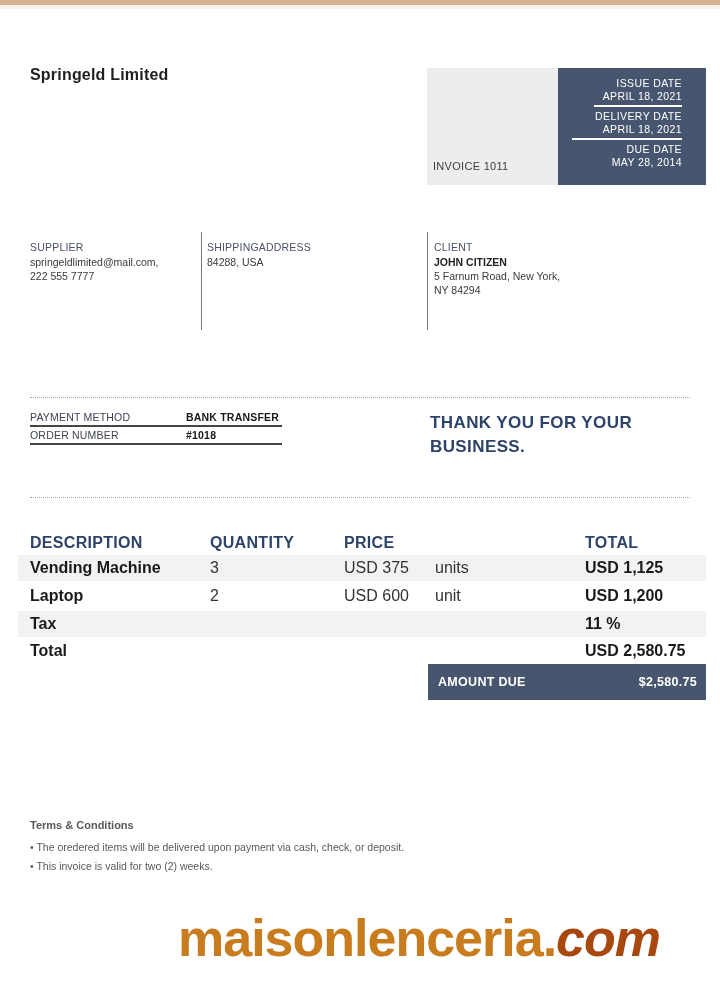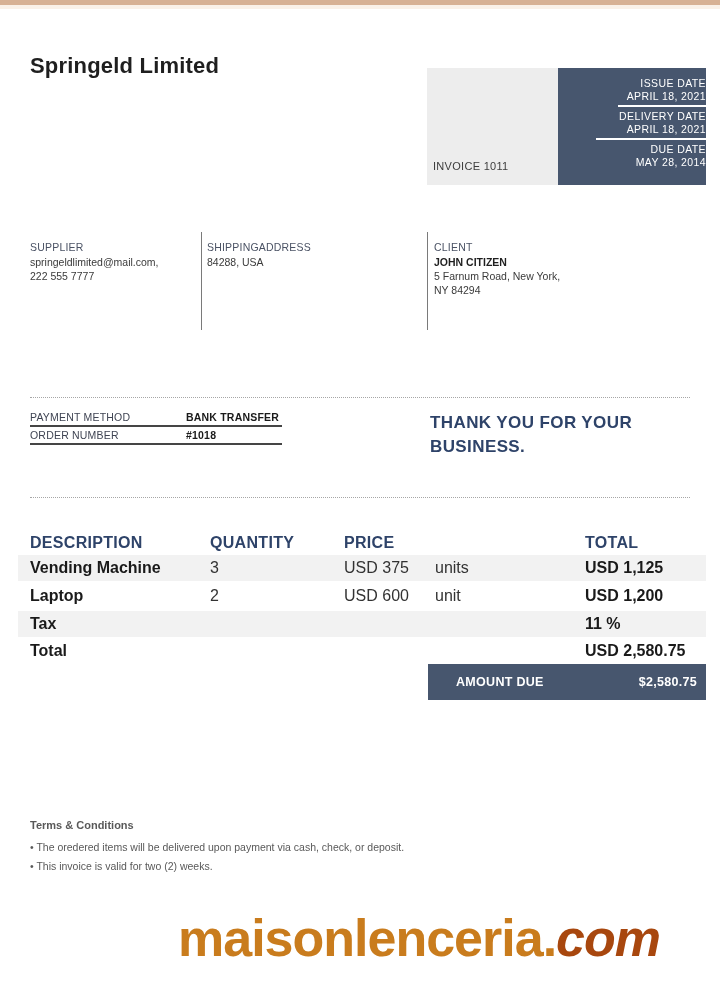--- a/index.html
+++ b/index.html
@@ -8,33 +8,33 @@
     position:relative;
     background:#ffffff;
     font-family:"Liberation Sans", sans-serif;
     color:#333;
     overflow:hidden;
   }
   .top-bar { position:absolute; left:0; top:0; width:720px; height:5px; background:#d7b194; }
   .top-bar-soft { position:absolute; left:0; top:5px; width:720px; height:4px; background:#faf1e8; }
 
   .company-name {
-    position:absolute; left:30px; top:53px;
-    font-size:22px; font-weight:bold; color:#1f1f1f; letter-spacing:0.2px;
+    position:absolute; left:30px; top:66px;
+    font-size:16px; font-weight:bold; color:#1f1f1f; letter-spacing:0.2px;
   }
 
   .header-boxes { position:absolute; left:427px; top:68px; width:279px; height:117px; display:flex; }
   .invoice-box { width:131px; height:117px; background:#ededed; position:relative; }
   .invoice-label {
     position:absolute; left:6px; bottom:13px;
     font-size:11px; color:#3d3d3d; letter-spacing:0.3px;
   }
   .dates-box {
     width:148px; height:117px; background:#47566e; color:#ffffff;
-    text-align:right; padding:9px 0 0 6px; font-size:10.5px;
+    text-align:right; padding:9px 24px 0 6px; font-size:10.5px;
   }
   .date-group { margin-bottom:3px; }
   .date-label { letter-spacing:0.4px; line-height:13px; }
   .date-value { letter-spacing:0.4px; line-height:13px;text-align:right; }
   .date-rule { height:2px; background:#ffffff; margin:2px 0 3px auto; }
   .dg1 .date-rule { width:88px; }
   .dg2 .date-rule { width:110px; }
 
   .parties { position:absolute; left:0; top:232px; width:720px; height:110px; }
   .party { position:absolute; top:8px; font-size:10.5px; line-height:14px; }
@@ -75,21 +75,21 @@
   .col-unit  { width:150px; }
   .col-total { flex:1; }
   .cell-bold { font-weight:bold; color:#1a1a1a; }
   .cell-reg  { color:#333; }
 
   .amount-due {
     position:absolute; left:428px; top:132px; width:278px; height:36px;
     background:#47566e; color:#ffffff; display:flex; align-items:center;
     font-size:12.5px; font-weight:bold; letter-spacing:0.3px;
   }
-  .amount-due-label { padding-left:28px; }
+  .amount-due-label { padding-left:10px; }
   .amount-due-value { margin-left:auto; padding-right:9px; }
 
   .terms { position:absolute; left:30px; top:819px; width:620px; }
   .terms-heading { font-size:11px; font-weight:bold; color:#595959; margin-bottom:7px; }
   .terms-item { font-size:10.5px; color:#595959; line-height:19px; }
 
   .watermark {
     position:absolute; left:178px; top:908px;
     font-size:52px; font-weight:bold; letter-spacing:-1px; white-space:nowrap;
   }

